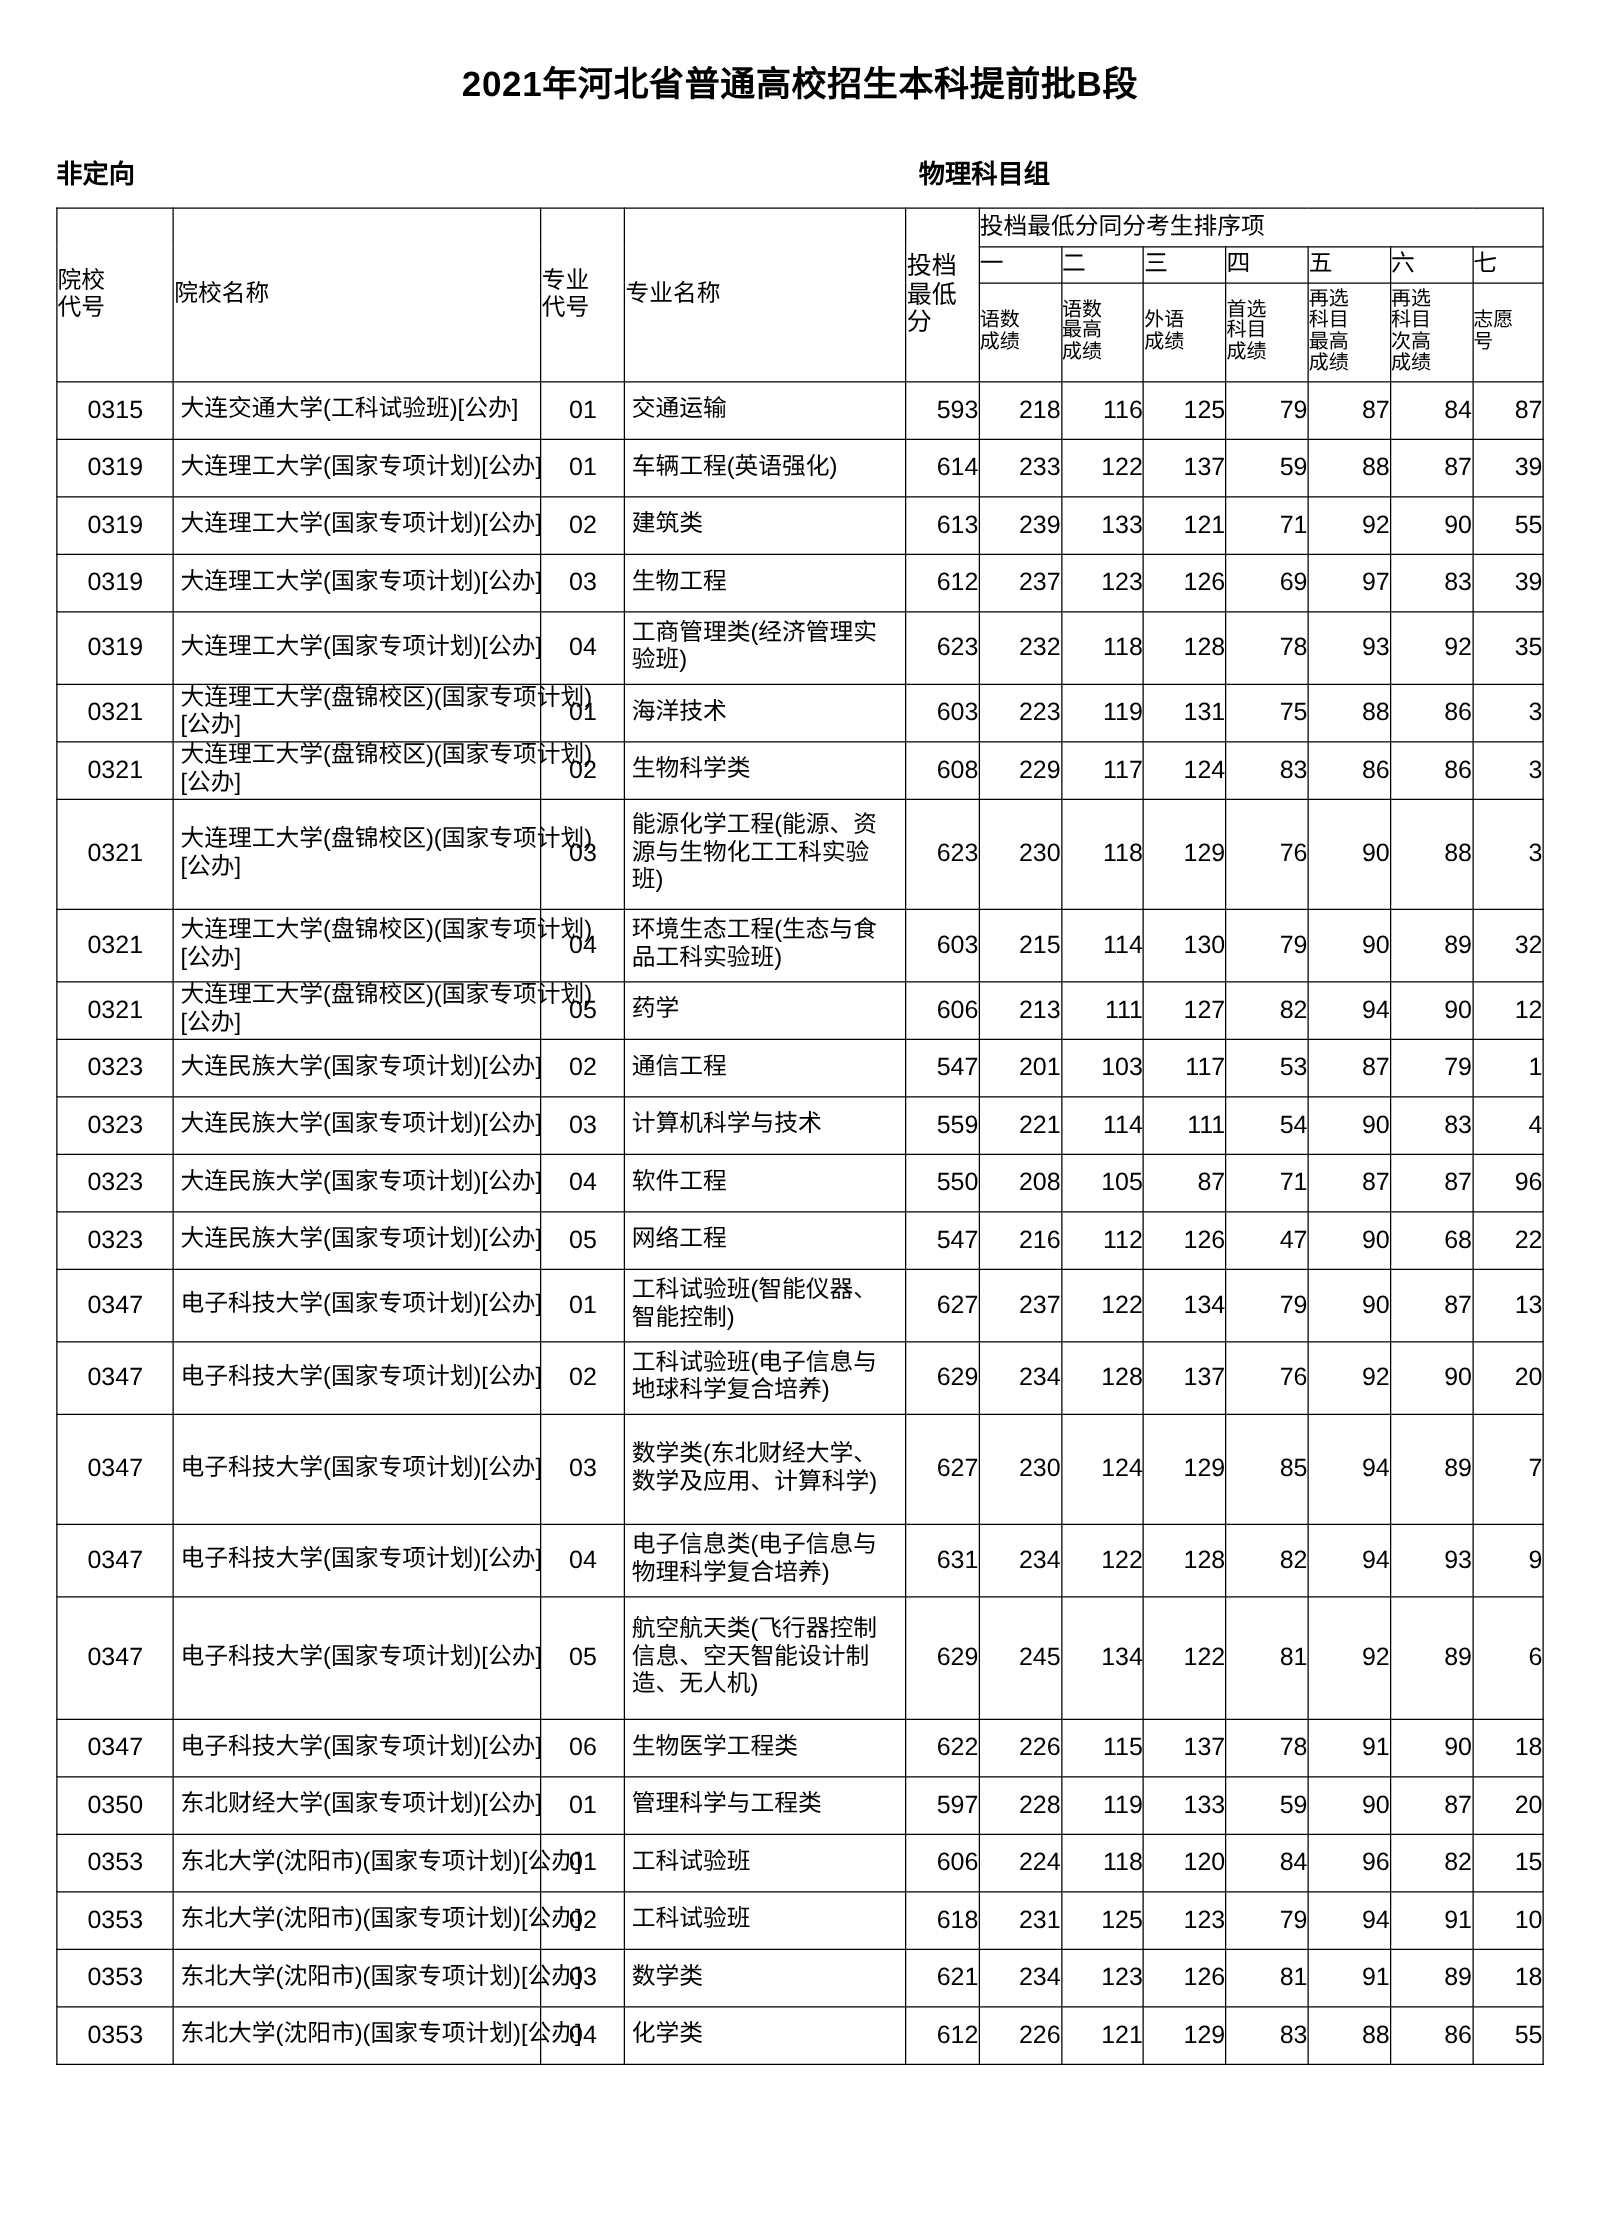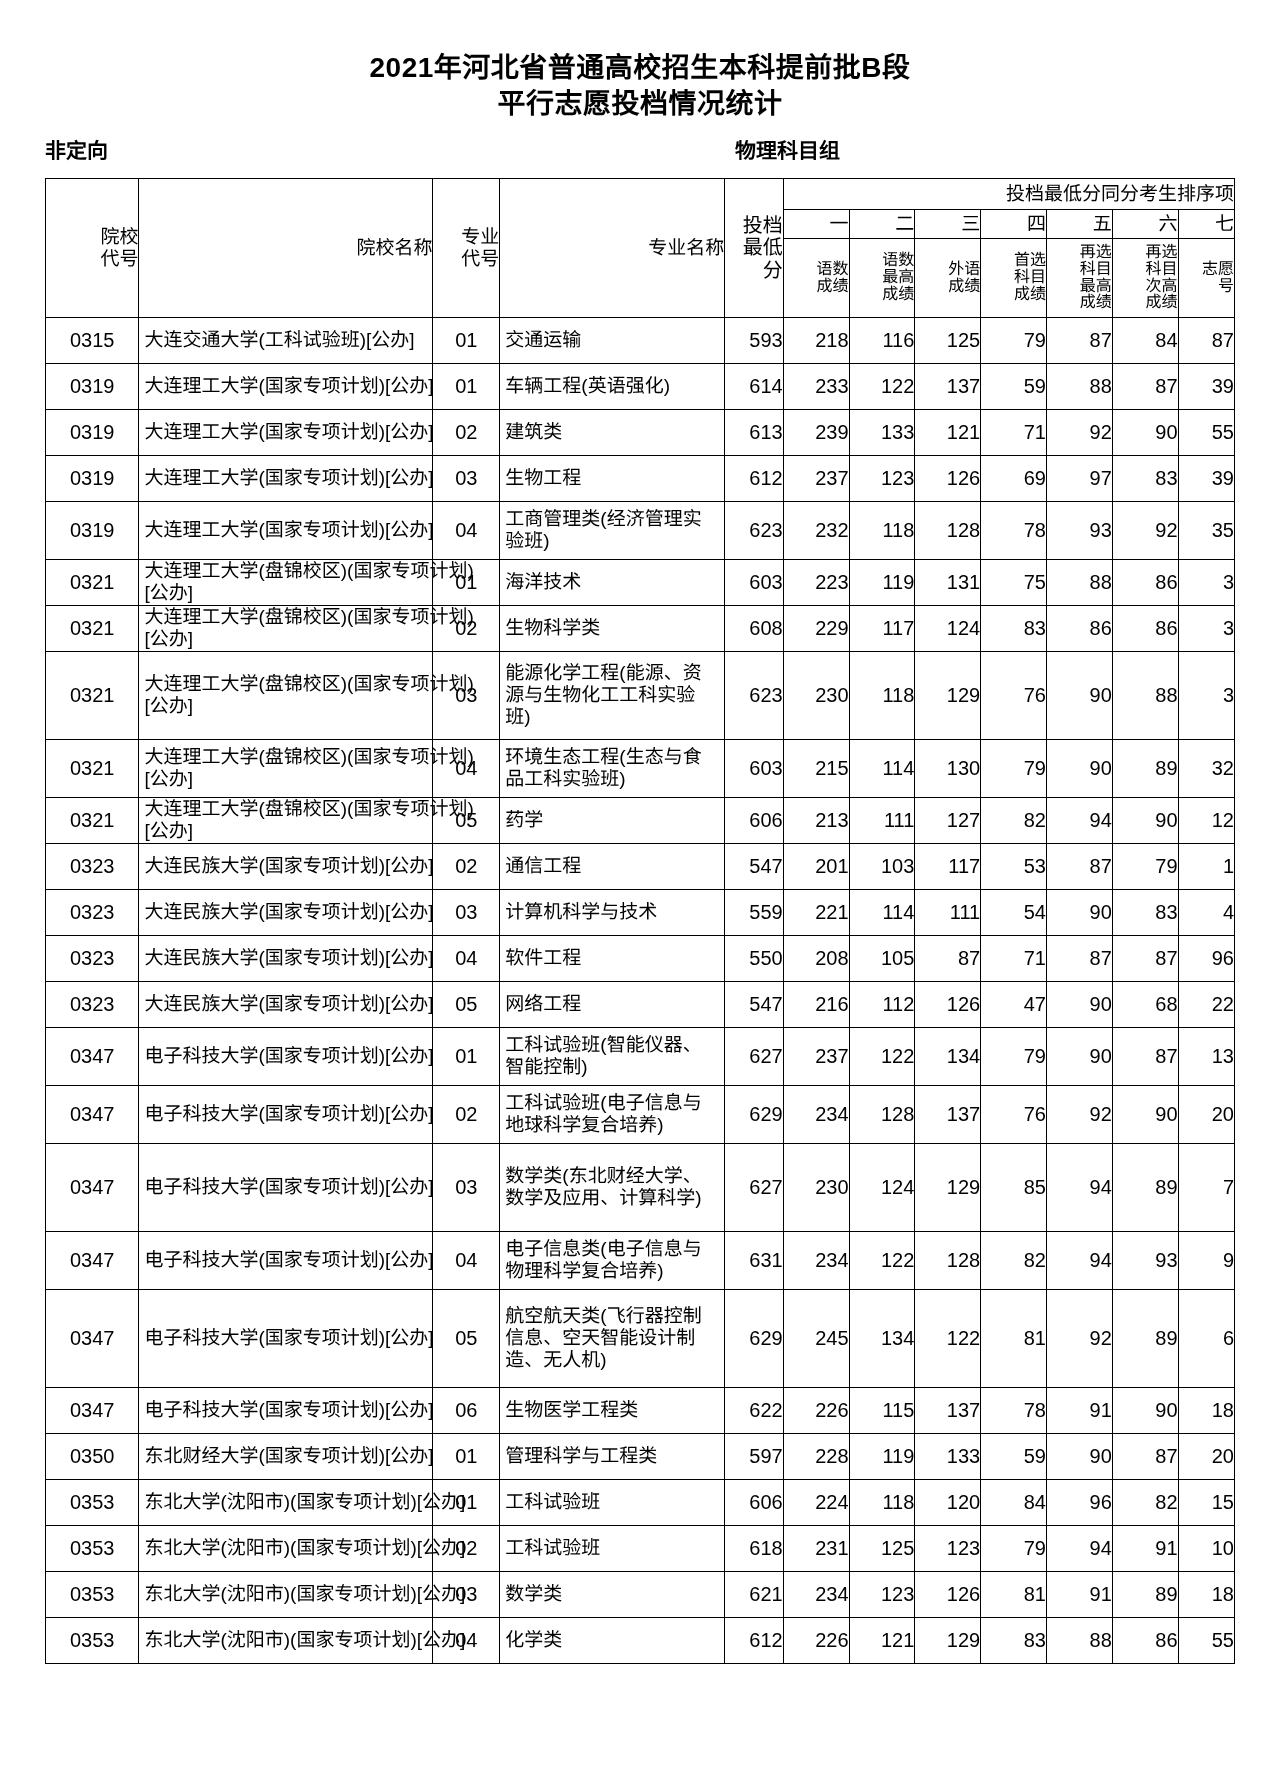--- a/index.html
+++ b/index.html
@@ -31,21 +31,21 @@
     line-height: 1.28;
     padding-top: 50px;
     letter-spacing: 0.5px;
   }
   .doc-title .line2 { display: block; }
 
   
   .subhead {
     position: relative;
     height: 40px;
-    margin-top: 12px;
+    margin-top: 36px;
     font-size: 21px;
     font-weight: bold;
   }
   .subhead .left {
     position: absolute;
     left: 0;
     top: 0;
   }
   .subhead .right {
     position: absolute;
@@ -64,21 +64,21 @@
   table.grid td {
     border: 1.4px solid #000000;
     padding: 0;
     vertical-align: middle;
     font-weight: normal;
   }
 
   
   thead th {
     font-weight: bold;
-    text-align: right;
+    text-align: left;
     font-size: 19px;
     line-height: 1.12;
   }
   th.group-title {
     font-size: 19px;
     height: 30px;
   }
   th.rank-num {
     font-size: 19px;
     height: 28px;
@@ -157,21 +157,20 @@
     font-weight: bold;
   }
 </style>
 </head>
 <body>
 
 <div class="page">
 
   <div class="doc-title">
     <span>2021年河北省普通高校招生本科提前批B段</span>
-    <span class="line2">平行志愿投档情况统计</span>
   </div>
 
   <div class="subhead">
     <span class="left">非定向</span>
     <span class="right">物理科目组</span>
   </div>
 
   <table class="grid">
     <colgroup>
       <col class="c-code">

